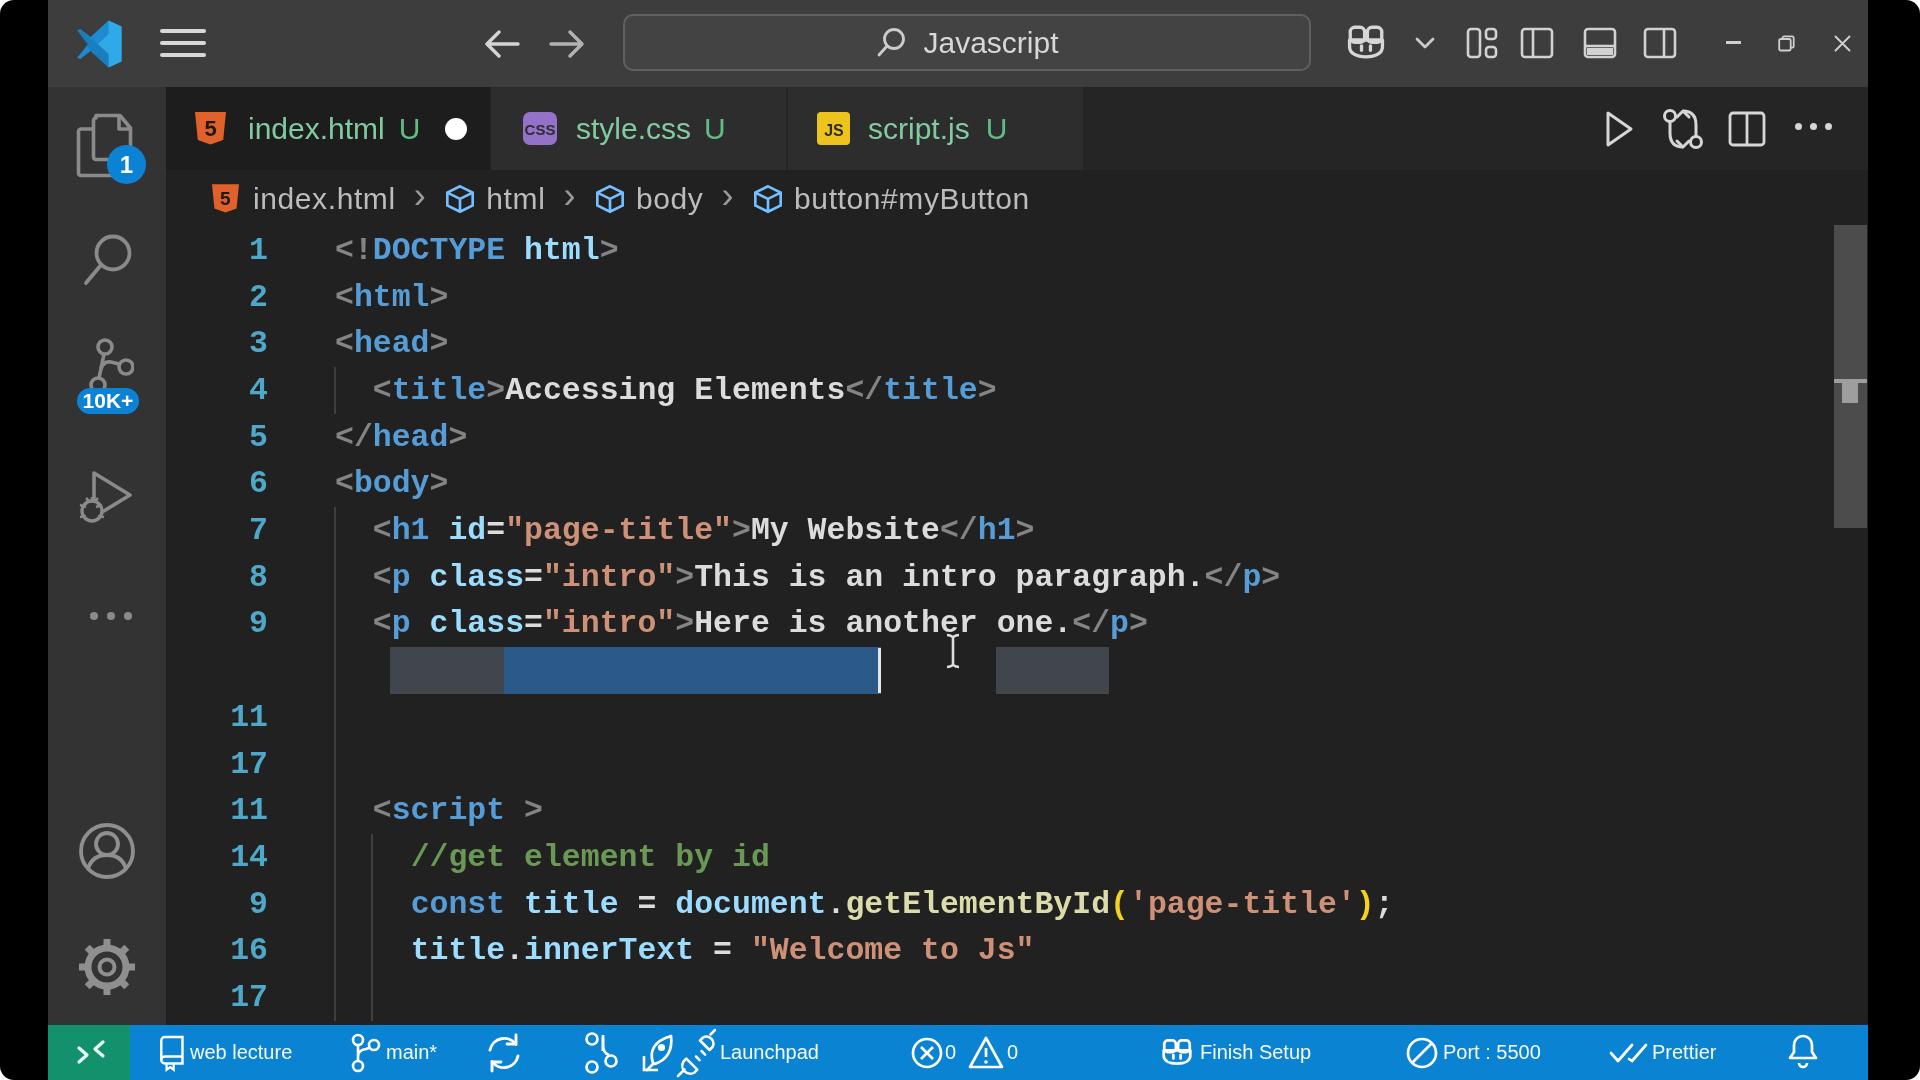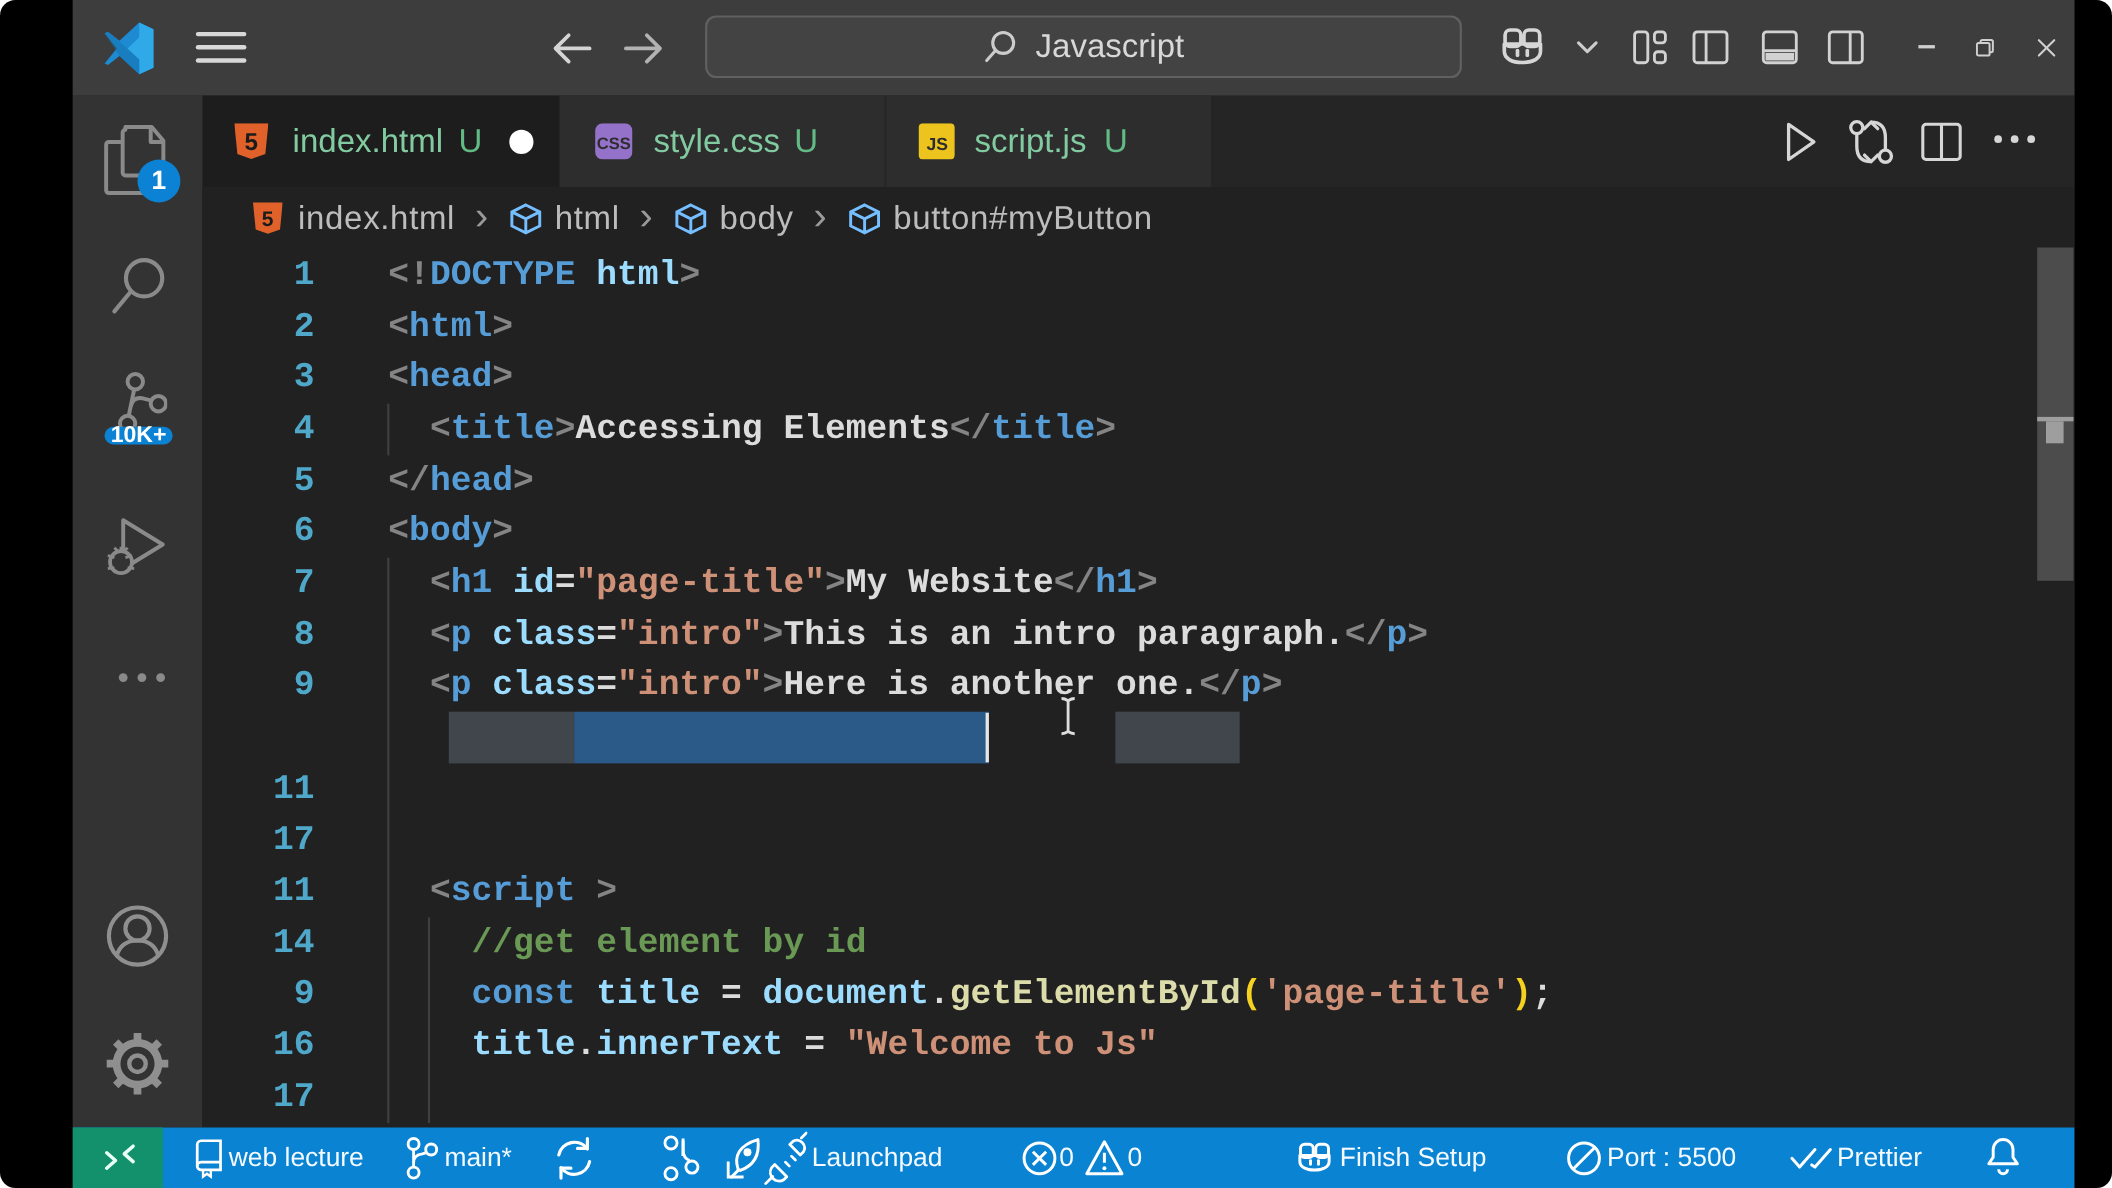--- a/index.html
+++ b/index.html
@@ -1,19 +1,19 @@
 <!DOCTYPE html>
 <html><head>
 <meta charset="utf-8">
 <style>
   * { margin:0; padding:0; box-sizing:border-box; }
   html,body { width:1920px; height:1080px; background:#fff; overflow:hidden; }
   body { font-family:"Liberation Sans", sans-serif; position:relative; }
   #frame { position:absolute; left:0; top:0; width:1920px; height:1080px; background:#000; border-radius:14px; }
-  #win { position:absolute; left:48px; top:0; width:1820px; height:1080px; background:#212121; overflow:hidden;margin-left:18px; }
+  #win { position:absolute; left:48px; top:0; width:1820px; height:1080px; background:#212121; overflow:hidden; }
   .abs { position:absolute; }
   
   #titlebar { position:absolute; left:0; top:0; width:1820px; height:87px; background:#3d3d3d; }
   #searchbox { position:absolute; left:575px; top:14px; width:688px; height:57px; background:#434343; border:2px solid #606060; border-radius:10px; display:flex; align-items:center; justify-content:center; color:#d8d8d8; font-size:30px; }
   
   #tabbar { position:absolute; left:118px; top:87px; width:1702px; height:83px; background:#252526; }
   .tab { position:absolute; top:0; height:83px; display:flex; align-items:center; font-size:30px; color:#82cba1; }
   
   #activity { position:absolute; left:0; top:87px; width:118px; height:938px; background:#333333; }
   
@@ -29,21 +29,21 @@
   .s { color:#ce9178; } 
   .w { color:#dcdcdc; } 
   .c { color:#6a9955; } 
   .f { color:#dcdcaa; } 
   .g { color:#f5d21f; } 
   .guide { position:absolute; width:2px; background:#3f3f3f; }
   .bsep { margin:0 18px; color:#9a9a9a; font-size:36px; position:relative; top:-3px; }
   .bitem { }
   .cube { width:32px; height:32px; margin-right:10px; }
   
-  #status { position:absolute; left:0; top:1025px; width:1820px; height:55px; background:#0b83d3; color:#f4faff; font-size:24px; }
+  #status { position:absolute; left:0; top:1025px; width:1820px; height:55px; background:#0b83d3; color:#f4faff; font-size:20px; }
   #status .it { position:absolute; top:0; height:55px; display:flex; align-items:center; }
 </style>
 </head>
 <body>
 <div id="frame">
 <div id="win">
 
   <div id="titlebar">
     <svg class="abs" style="left:26px;top:20px" width="48" height="48" viewBox="0 0 100 100">
       <polygon points="72,1 99,13.5 99,86.5 72,99 34.5,64.5 13,81.5 6.5,78.5 29.5,50 6.5,21.5 13,18.5 34.5,35.5" fill="#1e8ad2"></polygon>
@@ -171,21 +171,21 @@
       <path d="M21 34 L6 52" stroke="#8a8a8a" stroke-width="3.8" stroke-linecap="round" fill="none"></path>
     </svg>
 
     <svg class="abs" style="left:34px;top:250px" width="52" height="58" viewBox="0 0 52 58">
       <circle cx="23" cy="10" r="7" fill="none" stroke="#8a8a8a" stroke-width="3.6"></circle>
       <circle cx="16" cy="48" r="7" fill="none" stroke="#8a8a8a" stroke-width="3.6"></circle>
       <circle cx="44" cy="30" r="7" fill="none" stroke="#8a8a8a" stroke-width="3.6"></circle>
       <path d="M22 17 L17 41" stroke="#8a8a8a" stroke-width="3.6" fill="none"></path>
       <path d="M19 32 q2 -8 10 -7 l8 2" stroke="#8a8a8a" stroke-width="3.6" fill="none"></path>
     </svg>
-    <div class="abs" style="left:29px;top:301px;width:62px;height:16px;border-radius:15px;background:#0c82d4;color:#fff;font-size:21px;font-weight:bold;display:flex;align-items:center;justify-content:center">10K+</div>
+    <div class="abs" style="left:29px;top:301px;width:62px;height:26px;border-radius:15px;background:#0c82d4;color:#fff;font-size:21px;font-weight:bold;display:flex;align-items:center;justify-content:center">10K+</div>
 
     <svg class="abs" style="left:28px;top:380px" width="62" height="60" viewBox="0 0 62 60">
       <path d="M18 6 L54 28 L18 50 Z" fill="none" stroke="#8a8a8a" stroke-width="3.6" stroke-linejoin="round"></path>
       <circle cx="16" cy="44" r="10" fill="#333" stroke="#8a8a8a" stroke-width="3.4"></circle>
       <path d="M4 38 l6 2 M4 50 l6 -1 M26 38 l-6 2 M28 50 l-6 -1 M16 34 v-4 M10 31 l3 3 M22 31 l-3 3" stroke="#8a8a8a" stroke-width="2.6" fill="none"></path>
     </svg>
 
     <div class="abs" style="left:42px;top:525px;display:flex;gap:9px">
       <div style="width:8px;height:8px;border-radius:50%;background:#8a8a8a"></div>
       <div style="width:8px;height:8px;border-radius:50%;background:#8a8a8a"></div>

